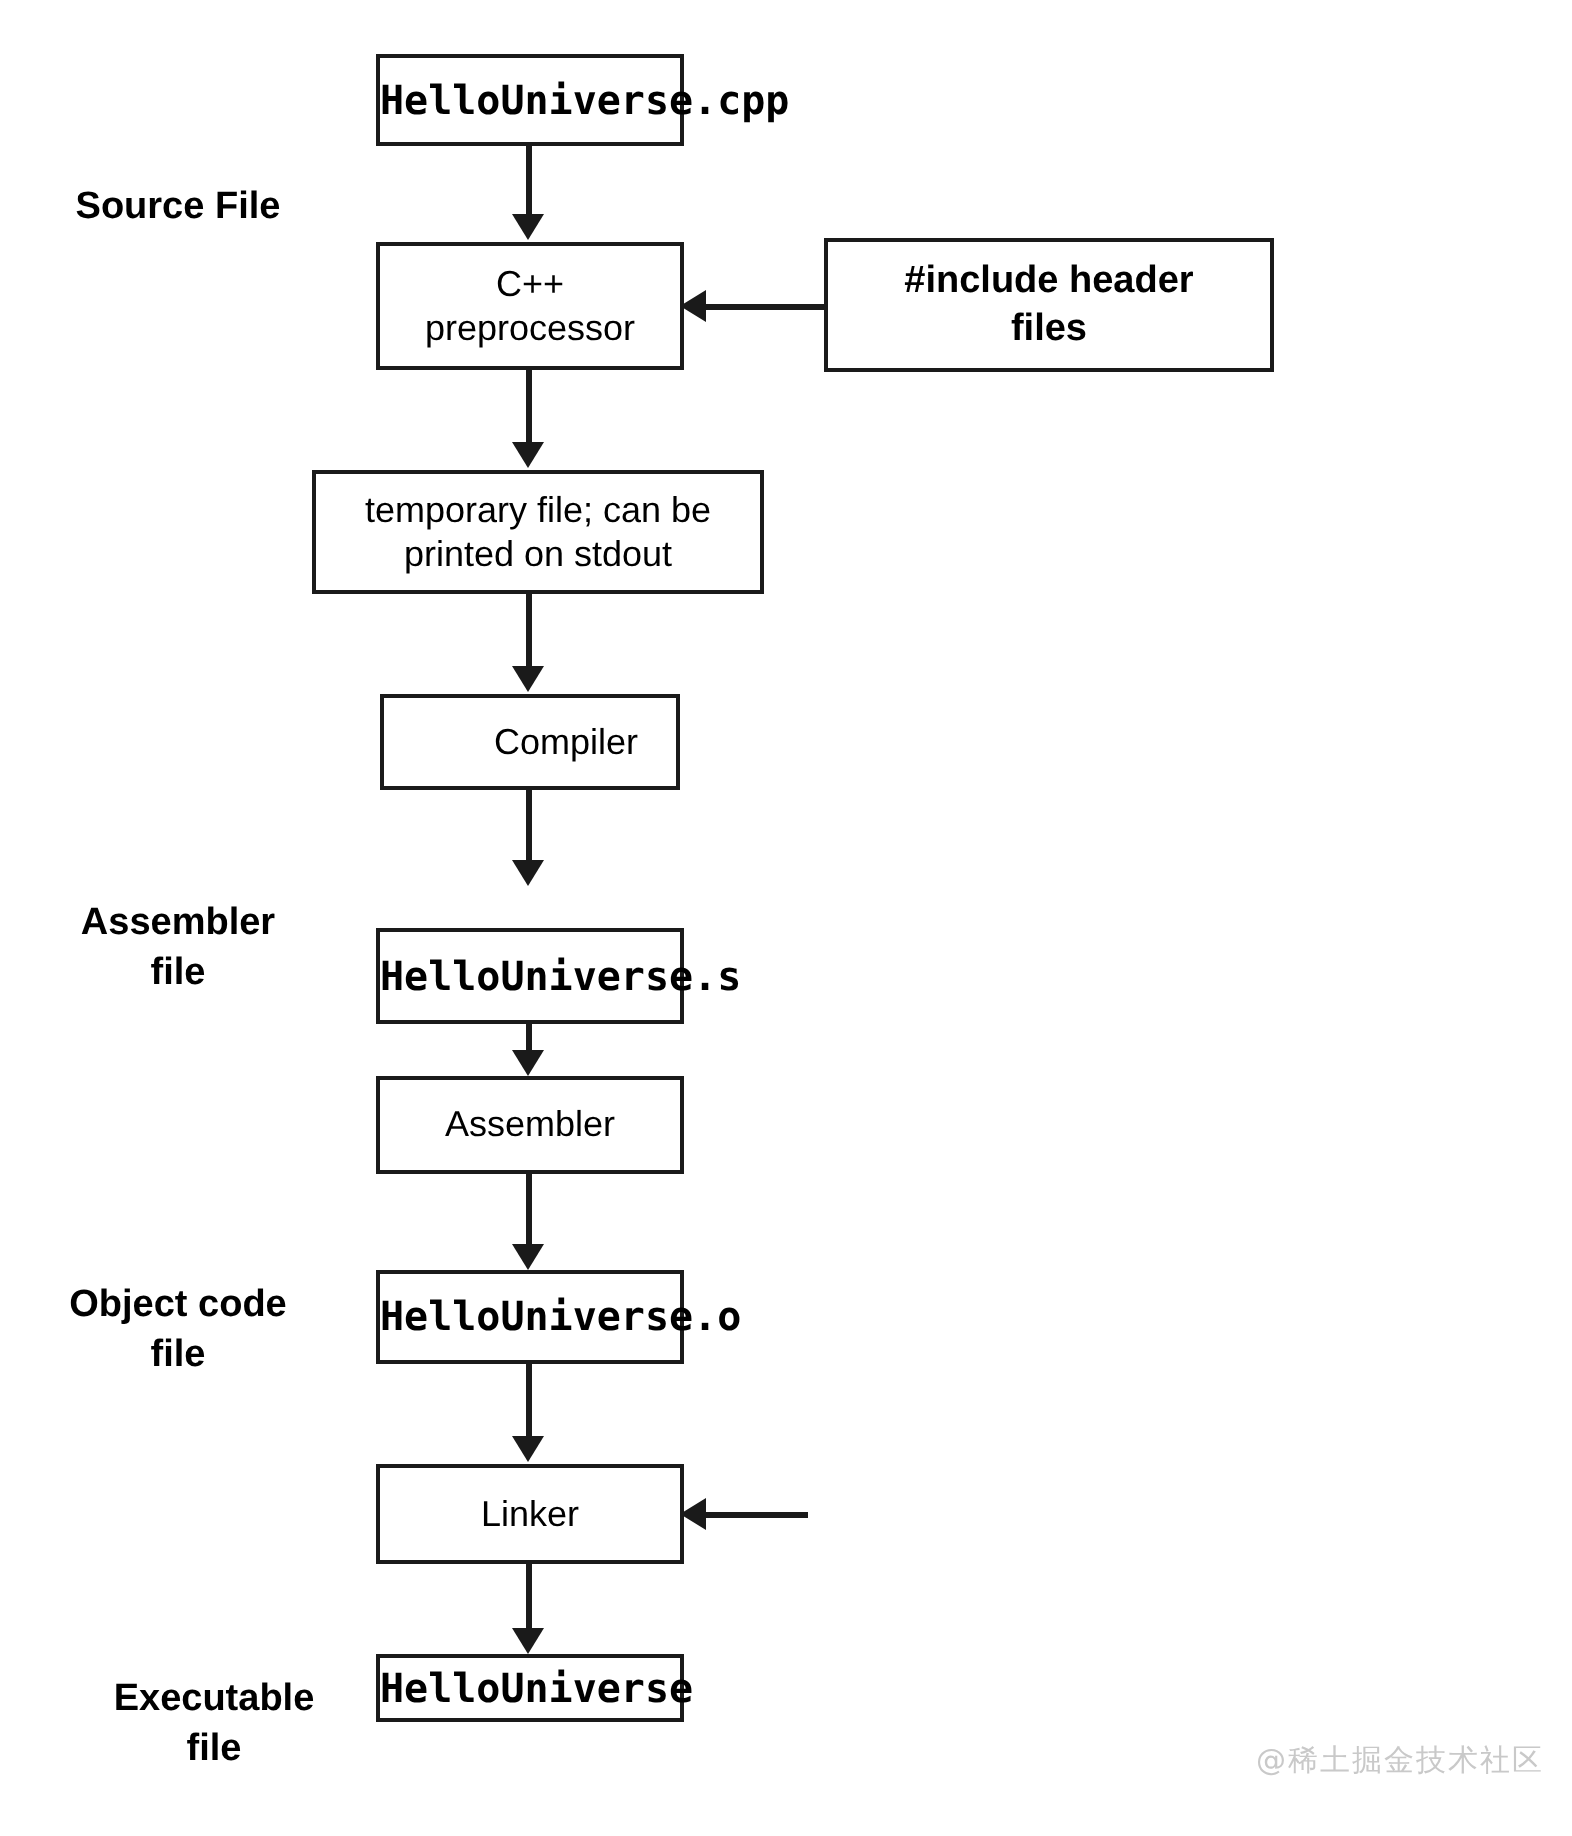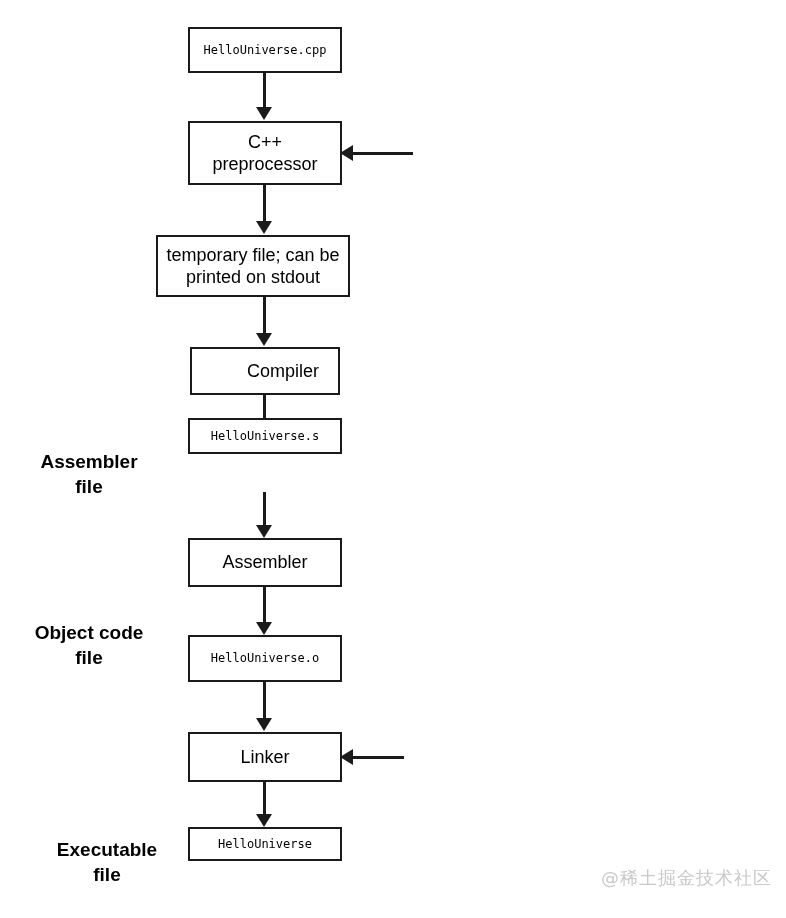--- a/index.html
+++ b/index.html
@@ -31,22 +31,22 @@
     text-align: center;
     line-height: 1.25;
   }
   .box .txt {
     display: block;
     width: 100%;
     white-space: pre-line;
   }
   .mono .txt {
     font-family: "DejaVu Sans Mono", "Liberation Mono", monospace;
-    font-weight: normal;
-    font-size: 12px;
+    font-weight: bold;
+    font-size: 20px;
     letter-spacing: 0px;
   }
   .plain .txt {
     font-family: "Liberation Sans", sans-serif;
     font-weight: 400;
     font-size: 18px;
   }
   .strong .txt {
     font-family: "Liberation Sans", sans-serif;
     font-weight: bold;
@@ -93,37 +93,38 @@
     border-bottom: 8px solid transparent;
     border-right: 13px solid #1a1a1a;
   }
 
   
   #watermark {
     position: absolute;
     right: 14px;
     bottom: 28px;
     font-family: "DejaVu Sans", sans-serif;
-    font-size: 18px;
+    font-size: 15px;
     color: #c9c9c9;
     letter-spacing: 1px;
     user-select: none;
     margin-left: 32px;
   }
 </style>
 </head>
 <body>
 
 <div id="canvas">
 
+  <div class="stage-label" style="left:14px; top:92px;">Source File</div>
 
   <div class="stage-label" style="left:14px; top:450px;">Assembler
 file</div>
 
-  <div class="stage-label" style="left:14px; top:621px;">Object code
+  <div class="stage-label" style="left:14px; top:641px;">Object code
 file</div>
 
   <div class="stage-label" style="left:32px; top:838px;">Executable
 file</div>
 
   <div class="vline" style="left:263px; top:73px; height:36px;"></div>
   <div class="arrow-down" style="left:256px; top:107px;"></div>
 
   <div class="vline" style="left:263px; top:185px; height:36px;"></div>
   <div class="arrow-down" style="left:256px; top:221px;"></div>
@@ -154,31 +155,35 @@
 
   <div class="box mono" style="left:188px; top:27px; width:154px; height:46px;">
     <span class="txt">HelloUniverse.cpp</span>
   </div>
 
   <div class="box plain" style="left:188px; top:121px; width:154px; height:64px;">
     <span class="txt">C++
 preprocessor</span>
   </div>
 
-
-  <div class="box plain" style="left:156px; top:235px; width:194px; height:62px;">
+  <div class="box strong" style="left:412px; top:119px; width:225px; height:67px;">
+    <span class="txt">#include header
+files</span>
+  </div>
+
+  <div class="box plain" style="left:156px; top:235px; width:226px; height:62px;">
     <span class="txt">temporary file; can be
 printed on stdout</span>
   </div>
 
   <div class="box plain" style="left:190px; top:347px; width:150px; height:48px;padding-left:36px;">
     <span class="txt">Compiler</span>
   </div>
 
-  <div class="box mono" style="left:188px; top:418px; width:154px; height:36px;">
+  <div class="box mono" style="left:188px; top:464px; width:154px; height:48px;">
     <span class="txt">HelloUniverse.s</span>
   </div>
 
   <div class="box plain" style="left:188px; top:538px; width:154px; height:49px;">
     <span class="txt">Assembler</span>
   </div>
 
   <div class="box plain" style="left:188px; top:732px; width:154px; height:50px;">
     <span class="txt">Linker</span>
   </div>

